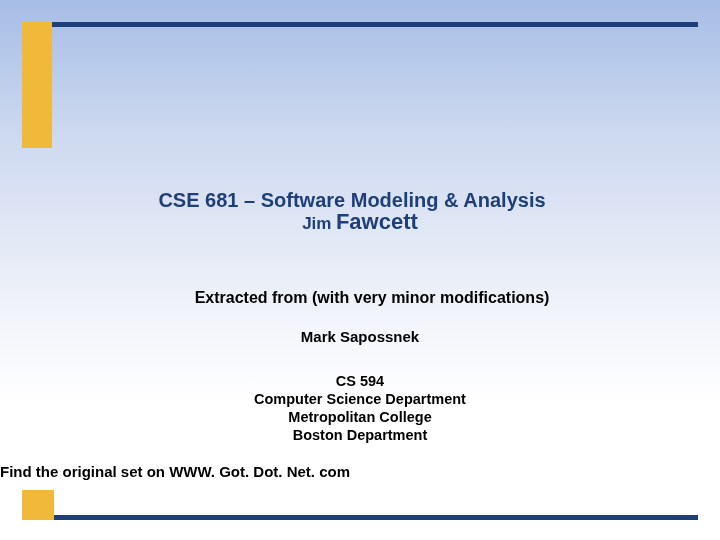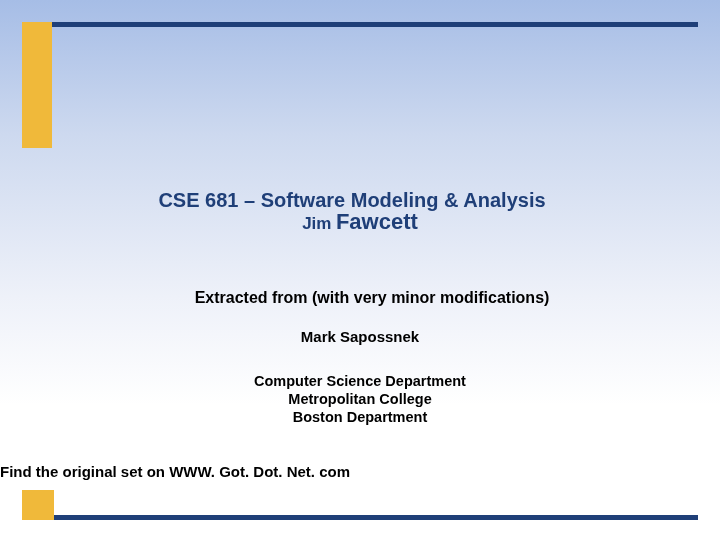--- a/index.html
+++ b/index.html
@@ -154,20 +154,21 @@
     <span class="last">Fawcett</span>
   </div>
 
   <div class="course">CSE 681 – Software Modeling &amp; Analysis</div>
 
   <div class="extracted">Extracted from (with very minor modifications)</div>
 
   <div class="mark">Mark Sapossnek</div>
 
   <div class="affil">
+    <div>CS 594</div>
     <div>Computer Science Department</div>
     <div>Metropolitan College</div>
     <div>Boston Department</div>
   </div>
 
   <div class="find">Find the original set on WWW. Got. Dot. Net. com</div>
 
   <div class="bottom-rule"></div>
   <div class="bottom-square"></div>
 

